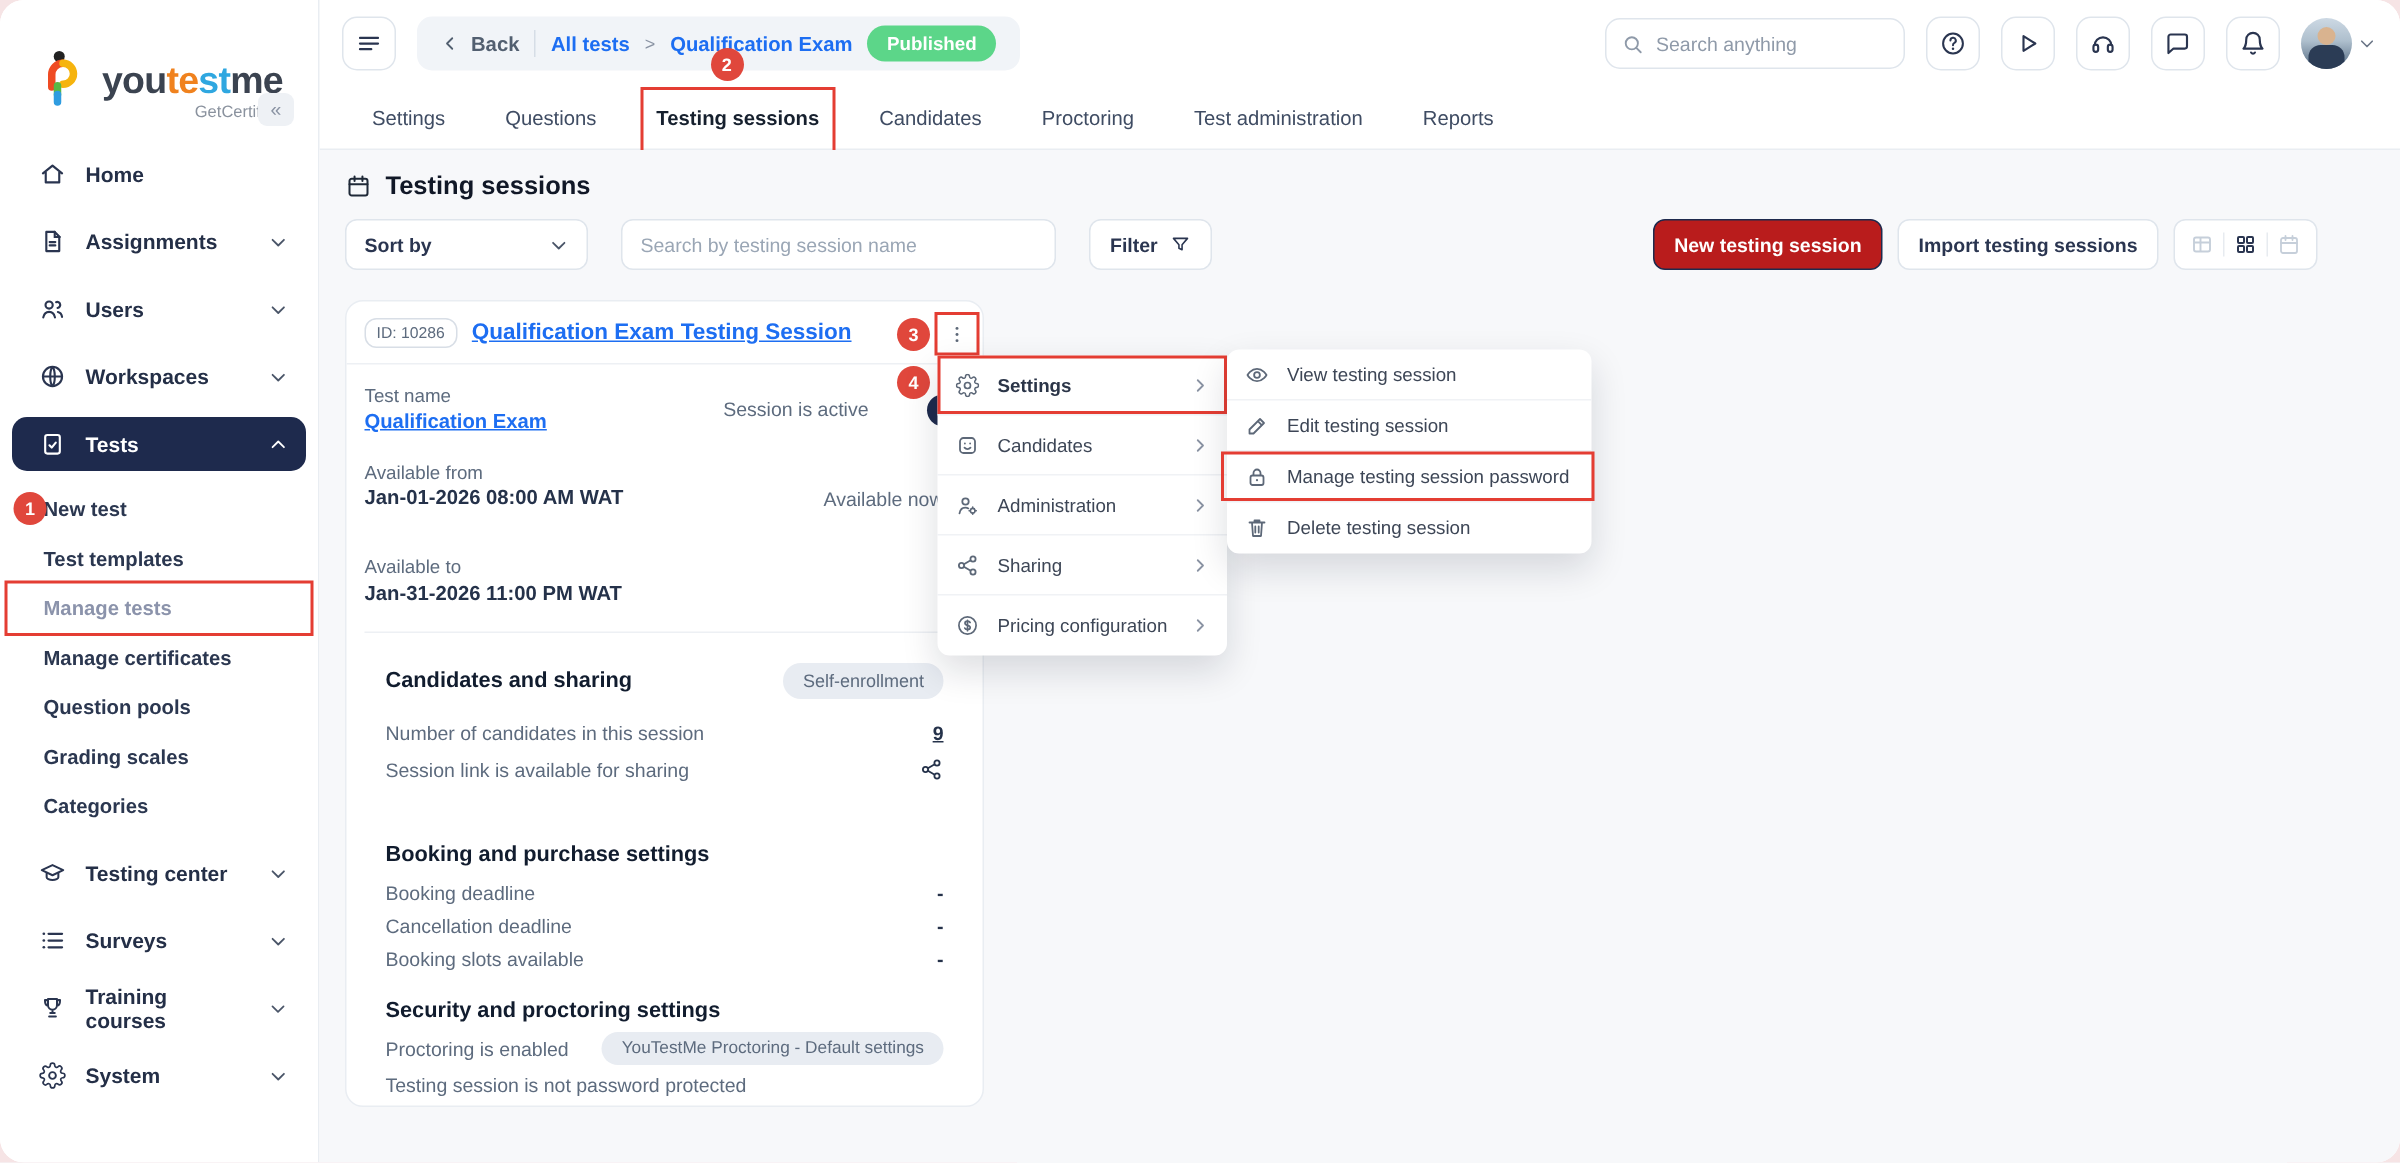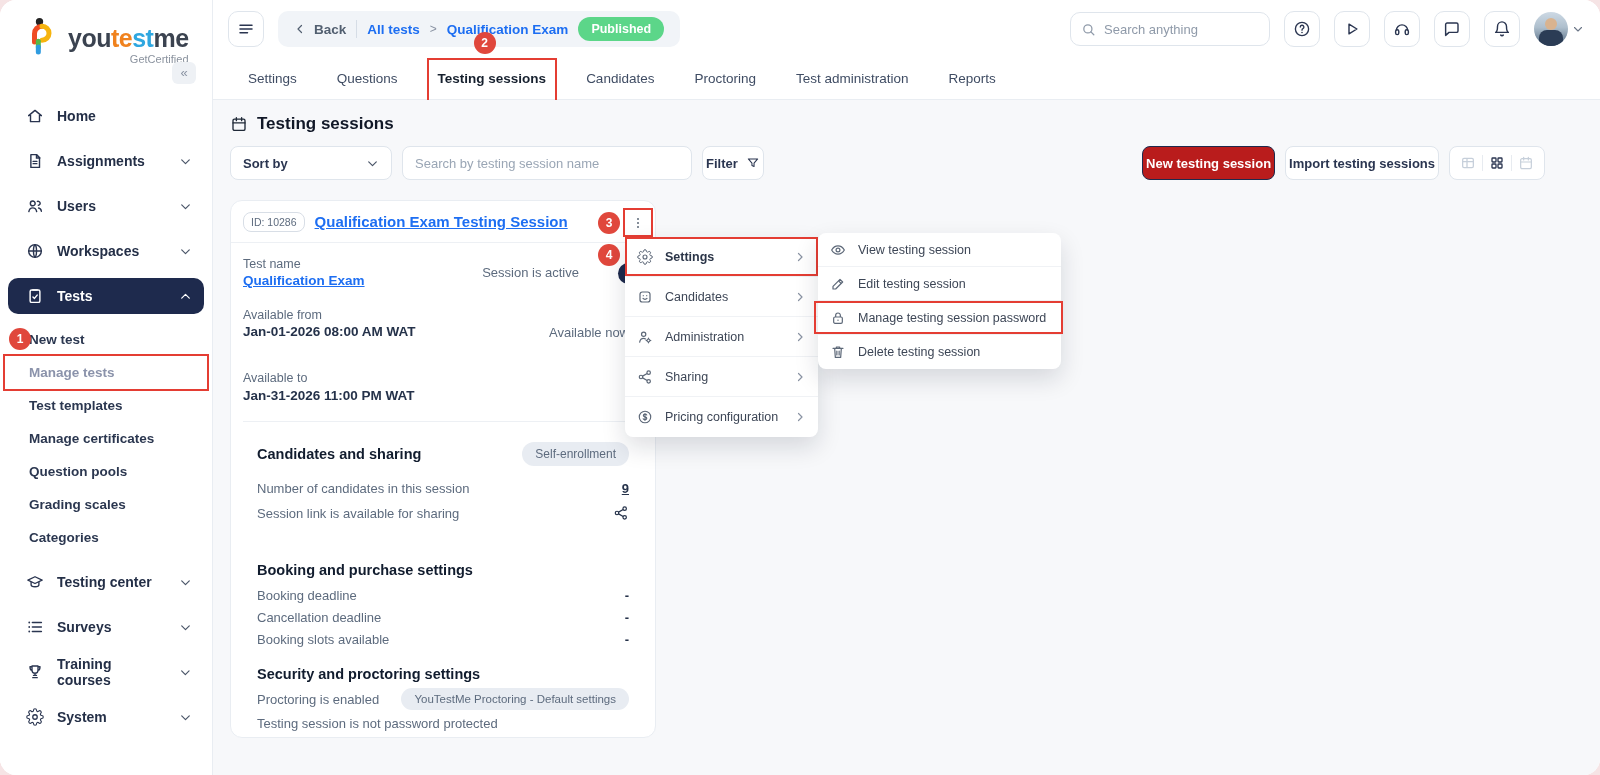--- a/index.html
+++ b/index.html
@@ -2,21 +2,21 @@
 <html><head>
 <meta charset="utf-8">
 <style>
   * { margin:0; padding:0; box-sizing:border-box; }
   html,body { width:1600px; height:775px; }
   body { font-family:"Liberation Sans", sans-serif; background:#f6e4e5; }
   .app { width:1600px; height:775px; background:#fff; border-radius:16px; overflow:hidden; display:flex; position:relative; }
 
   
   .sidebar { width:213px; flex:0 0 213px; background:#fff; border-right:1px solid #e9edf2; position:relative; }
-  .logo-area { padding:14px 0 0 22px; height:92px; position:relative; }
+  .logo-area { padding:30px 0 0 22px; height:92px; position:relative; }
   .logo-row { display:flex; align-items:flex-start; gap:6px; }
   .logo-text { font-size:25px; font-weight:bold; letter-spacing:-.5px; line-height:1; margin-top:12px; }
   .lg1,.lg4 { color:#3b4350; } .lg2 { color:#f0821e; } .lg3 { color:#2fa7e0; }
   .logo-sub { font-size:11px; color:#8a929e; text-align:right; margin-top:2px; }
   .collapse-btn { position:absolute; right:16px; top:62px; width:24px; height:22px; background:#eef1f5; border:none; border-radius:6px; color:#8a93a3; font-size:13px; line-height:22px; text-align:center; cursor:pointer; }
   .nav { padding:6px 0 0 0; }
   .nav-item { display:flex; align-items:center; height:36px; margin:0 8px 9px 8px; padding:0 12px 0 18px; gap:13px; border-radius:10px; color:#242f47; font-size:14px; font-weight:bold; cursor:pointer; position:relative; }
   .nav-item .nicon { width:18px; height:18px; color:#2a3550; flex:0 0 18px; }
   .nav-item .chev { margin-left:auto; width:13px; height:13px; color:#4a5568; }
   .nav-item.active { background:#1e2a4d; color:#fff; }
@@ -52,28 +52,28 @@
   .tab { display:flex; align-items:center; font-size:13.5px; color:#3f4c63; cursor:pointer; position:relative; }
   .tab.active { color:#16202e; font-weight:bold; }
   .tab-frame { position:absolute; left:-11px; right:-11px; top:0; bottom:-3px; border:2px solid #e43d33; pointer-events:none; }
 
   .main { flex:1; background:#f7f8fa; position:relative; }
 
   .page-title-row { position:absolute; left:17px; top:14px; display:flex; align-items:center; gap:9px; color:#111827; }
   .page-title-row svg { width:18px; height:18px; color:#1f2937; }
   .page-title { font-size:17px; font-weight:bold; }
 
-  .toolbar-left { position:absolute; left:17px; top:46px; display:flex; gap:10px; }
+  .toolbar-left { position:absolute; left:17px; top:46px; display:flex; gap:22px; }
   .toolbar-right { position:absolute; right:55px; top:46px; display:flex; gap:10px; }
   .select-box { width:162px; height:34px; background:#fff; border:1px solid #dfe5ec; border-radius:8px; display:flex; align-items:center; padding:0 12px; font-size:13px; font-weight:bold; color:#2a3550; cursor:pointer; }
   .select-box .chev { margin-left:auto; width:13px; height:13px; color:#4a5568; }
   .input-box { width:290px; height:34px; background:#fff; border:1px solid #dfe5ec; border-radius:8px; display:flex; align-items:center; padding:0 12px; }
   .input-box input { border:none; outline:none; width:100%; font-size:13px; font-family:inherit; color:#333; background:transparent; }
   .input-box input::placeholder { color:#9aa6b5; }
-  .btn { height:34px; border-radius:8px; font-size:13px; font-weight:bold; font-family:inherit; display:flex; align-items:center; gap:8px; padding:0 3px; cursor:pointer; }
+  .btn { height:34px; border-radius:8px; font-size:13px; font-weight:bold; font-family:inherit; display:flex; align-items:center; gap:8px; padding:0 13px; cursor:pointer; }
   .btn-outline { background:#fff; border:1px solid #dfe5ec; color:#2a3550; }
   .btn-primary { background:#b91c1c; border:1px solid #1e2a4d; color:#fff; }
   .btn svg { width:14px; height:14px; }
   .seg-control { height:34px; background:#fff; border:1px solid #dfe5ec; border-radius:8px; display:flex; align-items:center; padding:0 4px; }
   .seg-cell { width:28px; height:100%; display:flex; align-items:center; justify-content:center; cursor:pointer; }
   .seg-cell svg { width:16px; height:16px; }
   .seg-inactive { color:#c6cfda; }
   .seg-active { color:#2a3550; }
   .seg-div { width:1px; height:16px; background:#e7ebf0; }
 
@@ -324,27 +324,27 @@
         <svg class="chev up">
             <use href="#i-chevron-down"></use>
           </svg>
       </div>
 
       <div class="subnav">
         <div class="sub-item">
           <span class="step-dot" style="left:9px; top:5px;">1</span>
           <span>New test</span>
         </div>
+        <div class="sub-item">
+            <span>Test templates</span>
+          </div>
         <div class="sub-item current">
           <span class="mt-frame"></span>
           <span>Manage tests</span>
         </div>
-        <div class="sub-item">
-            <span>Test templates</span>
-          </div>
         <div class="sub-item">
             <span>Manage certificates</span>
           </div>
         <div class="sub-item">
             <span>Question pools</span>
           </div>
         <div class="sub-item">
             <span>Grading scales</span>
           </div>
         <div class="sub-item">

